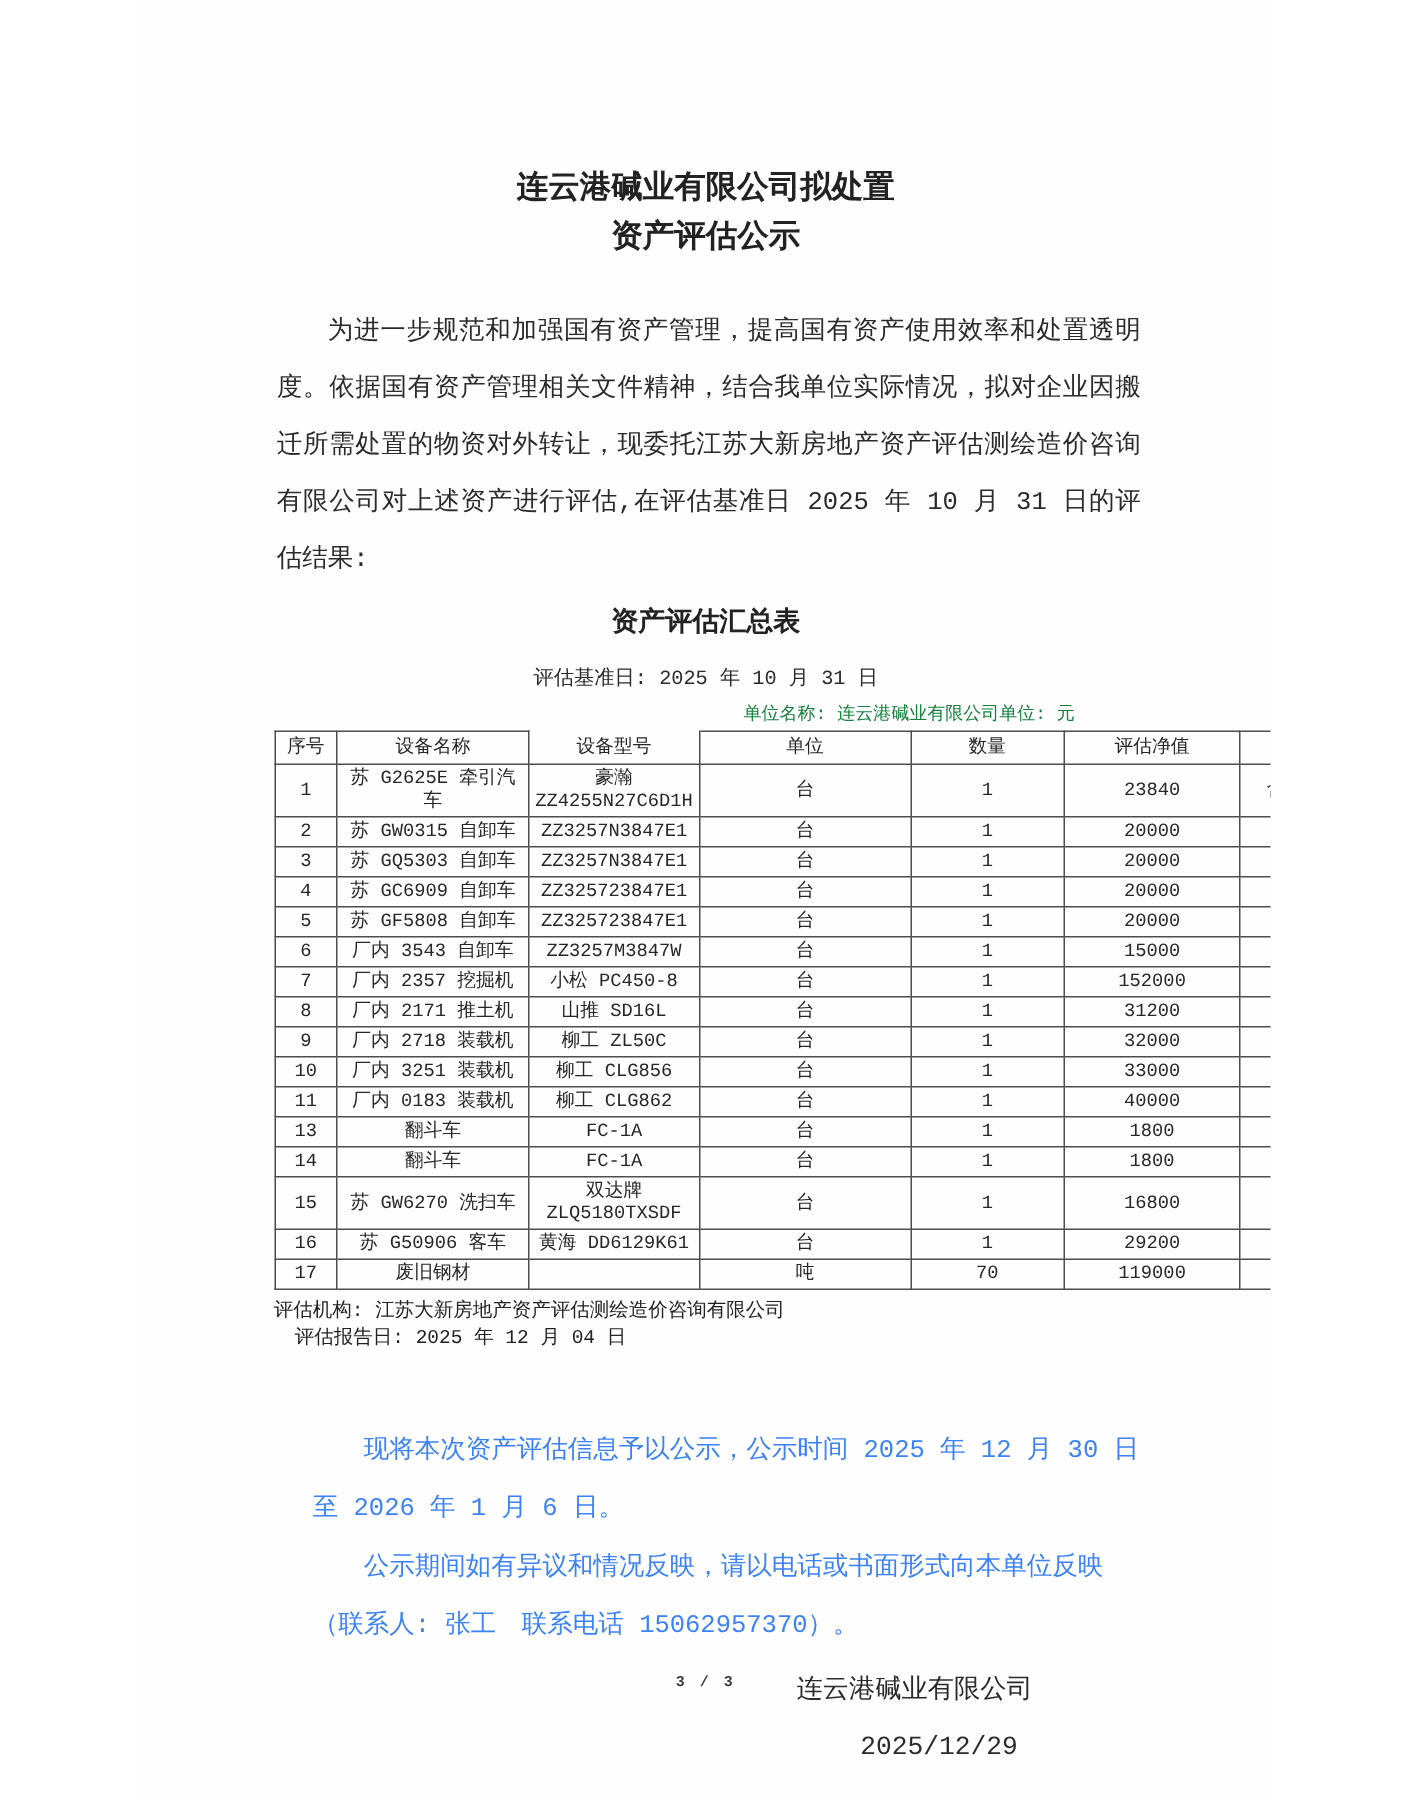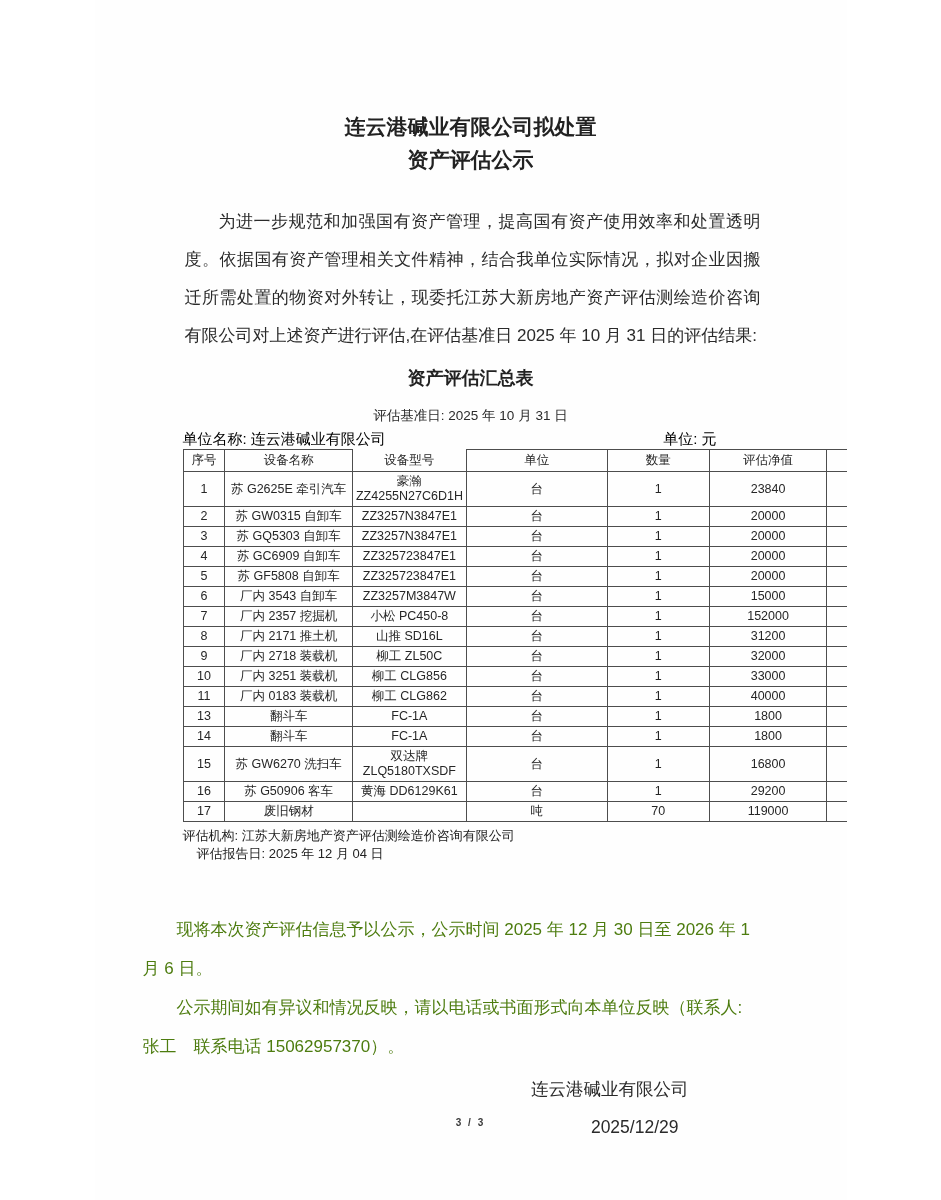--- a/index.html
+++ b/index.html
@@ -2,21 +2,21 @@
 <html lang="zh"><head>
 <meta charset="utf-8">
 <style>
   html,body{margin:0;padding:0;background:#ffffff;}
   .page{
     position:relative;
     width:752px;height:1200px;
     margin:0 auto;
     background:#fefefe;
     color:#262626;
-    font-family:Liberation Sans, sans-serif;
+    font-family:Liberation Mono, monospace;
     overflow:hidden;
   }
   .doc-title{
     margin:0;text-align:center;
     font-size:21px;line-height:33px;font-weight:700;color:#222;
   }
   .doc-title.first{padding-top:110px;}
   .intro{
     margin:27px 86px 0 90px;
     font-size:17px;line-height:38px;
@@ -24,23 +24,23 @@
   }
   .tbl-title{
     margin:11px 0 17px;text-align:center;
     font-size:18px;line-height:24px;font-weight:700;color:#222;
   }
   .base-date{
     margin-top:8px;text-align:center;
     font-size:13.5px;line-height:18px;color:#2a2a2a;
   }
   .table-meta{
-    display:flex;justify-content:space-between;
+    display:flex;justify-content:flex-end;
     margin:5px 78px 0 88px;
-    font-size:15px;line-height:17px;color:#000000;
+    font-size:12px;line-height:17px;color:#15803d;
   }
   .table-meta .right{margin-right:52px;}
   table.assets{
     margin:2px 78px 0 88px;
     width:775px;table-layout:fixed;
     border-collapse:collapse;
   }
   table.assets th,table.assets td{
     border:1px solid #4d4d4d;
     font-size:12.5px;line-height:15px;
@@ -54,23 +54,23 @@
   td.c-model{white-space:pre-line;}
   .appraiser{
     margin:5px 78px 0 88px;
     font-size:13px;line-height:17px;color:#222;
   }
   .report-date{
     margin:1px 78px 0 102px;
     font-size:13px;line-height:17px;color:#222;
   }
   .closing{
-    margin:0 86px 0 48px;
+    margin:0 86px 0 114px;
     font-size:17px;line-height:39px;
-    text-align:left;text-indent:2em;color:#4d7c0f;
+    text-align:left;text-indent:2em;color:#3b82f6;
   }
   .closing.first{margin-top:48px;}
   .sig{
     margin-top:12px;
     font-size:17.5px;line-height:22px;color:#2a2a2a;
     text-align:right;
   }
   .sig .company{padding-right:158px;margin-bottom:16px;}
   .sig .date{padding-right:168px;padding-left:47px;}
   .pageno{

